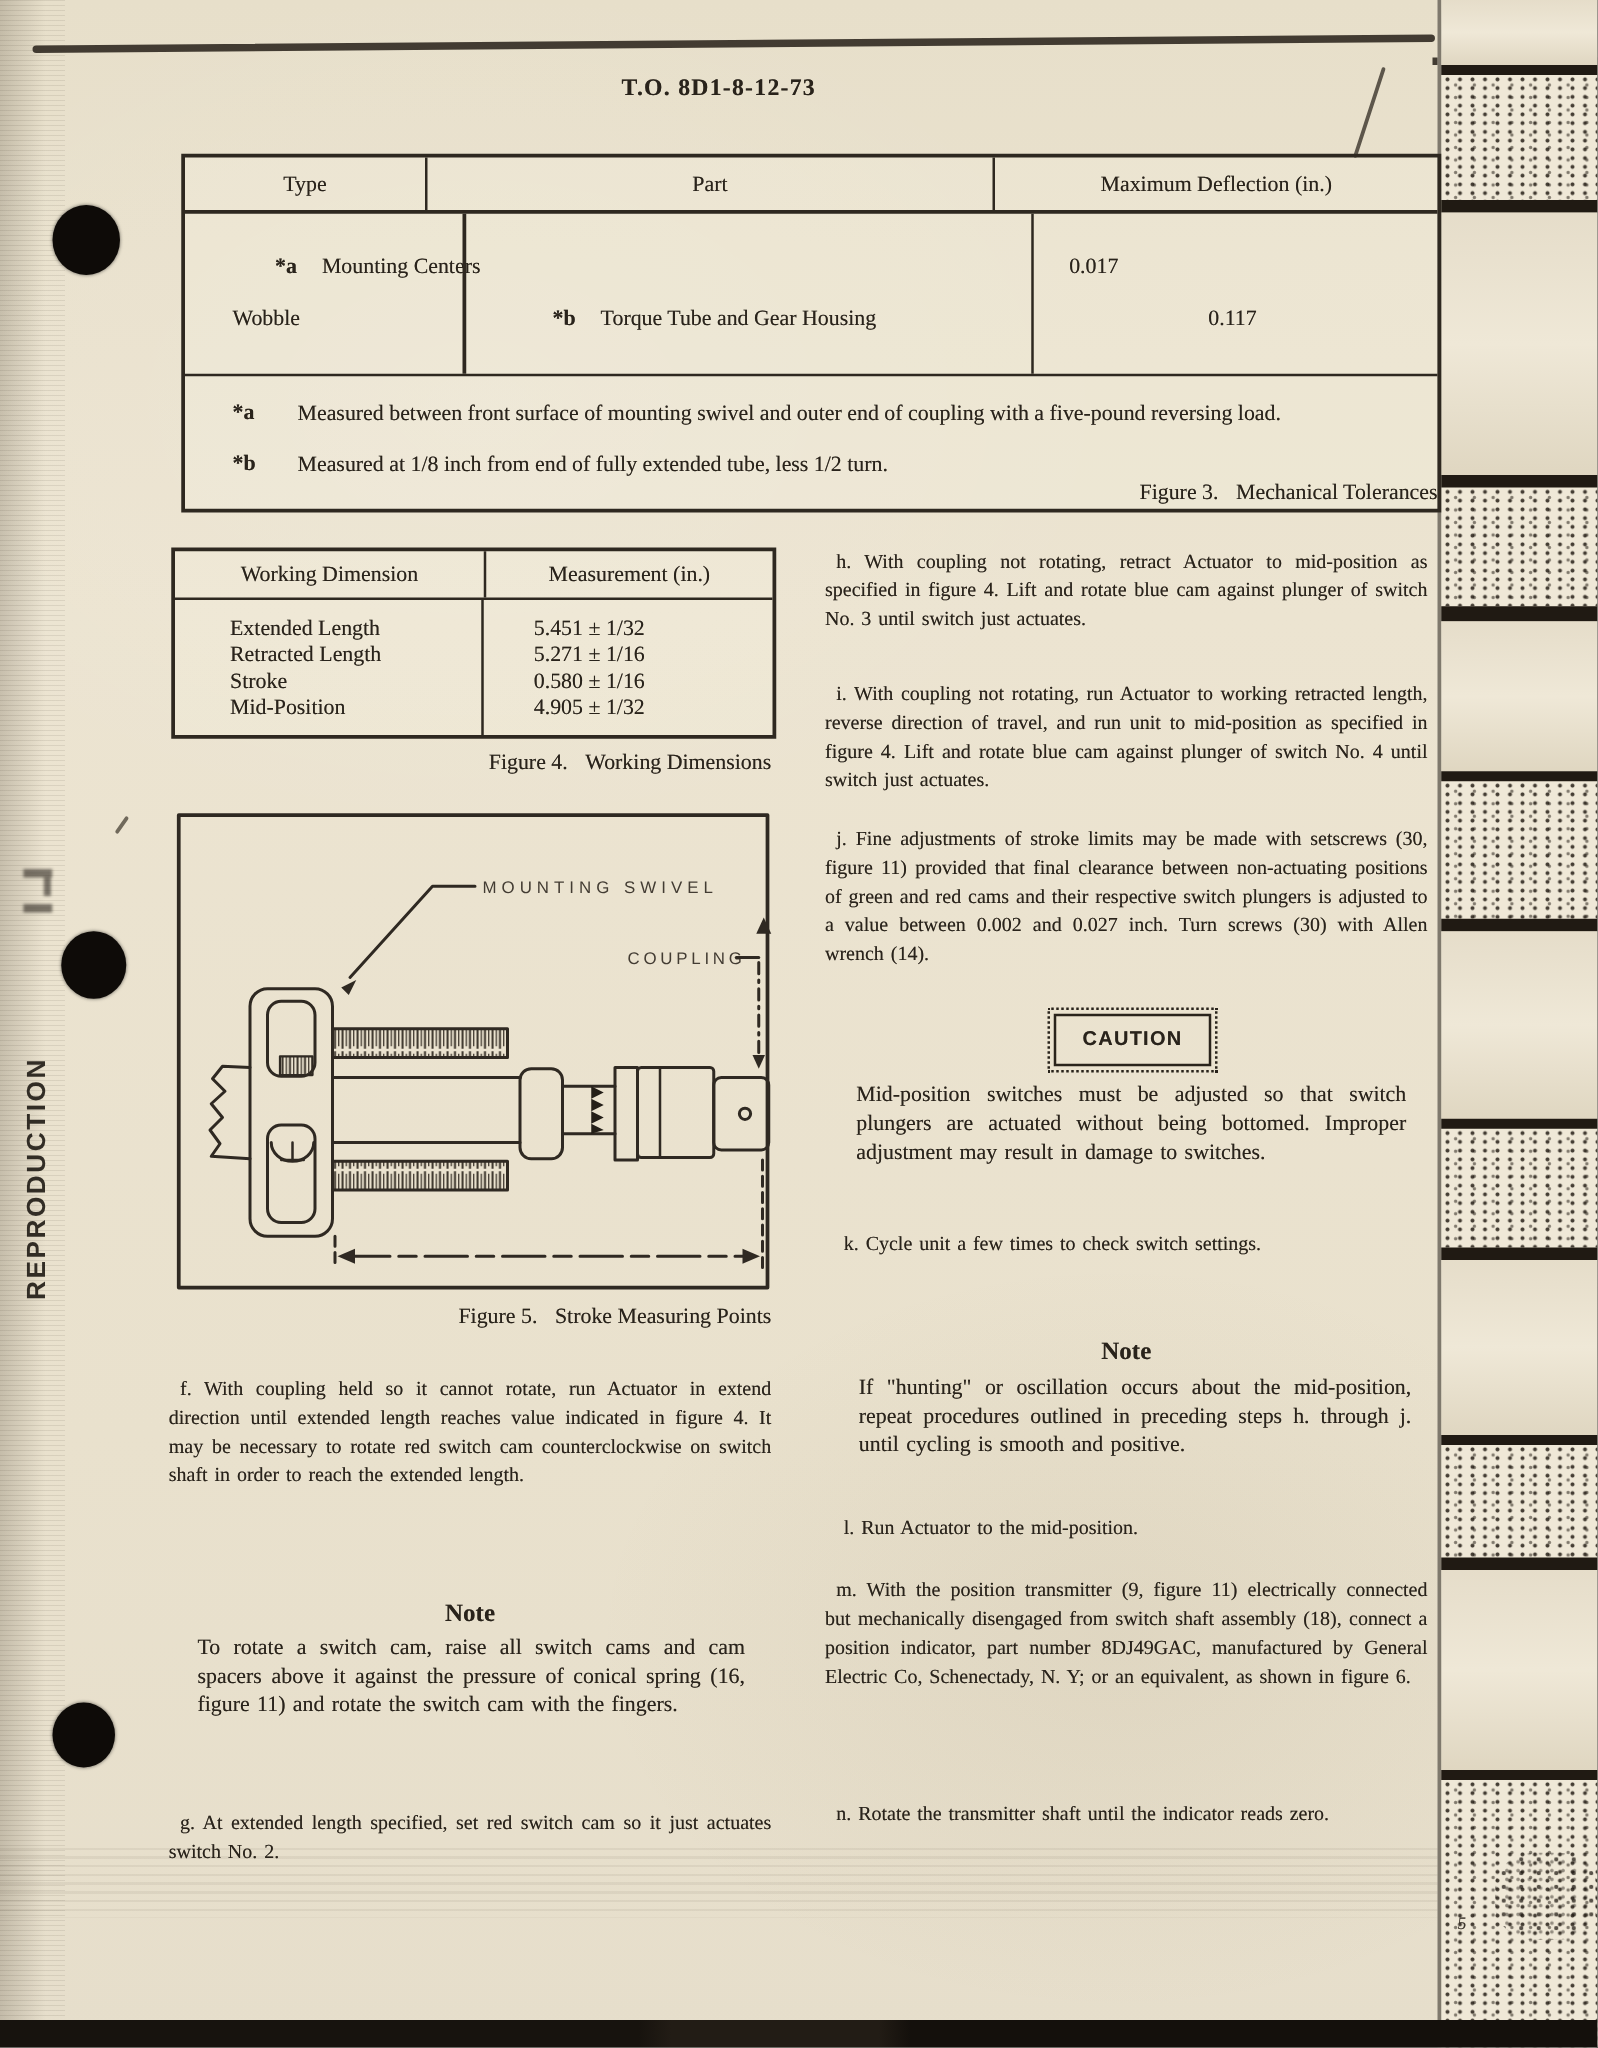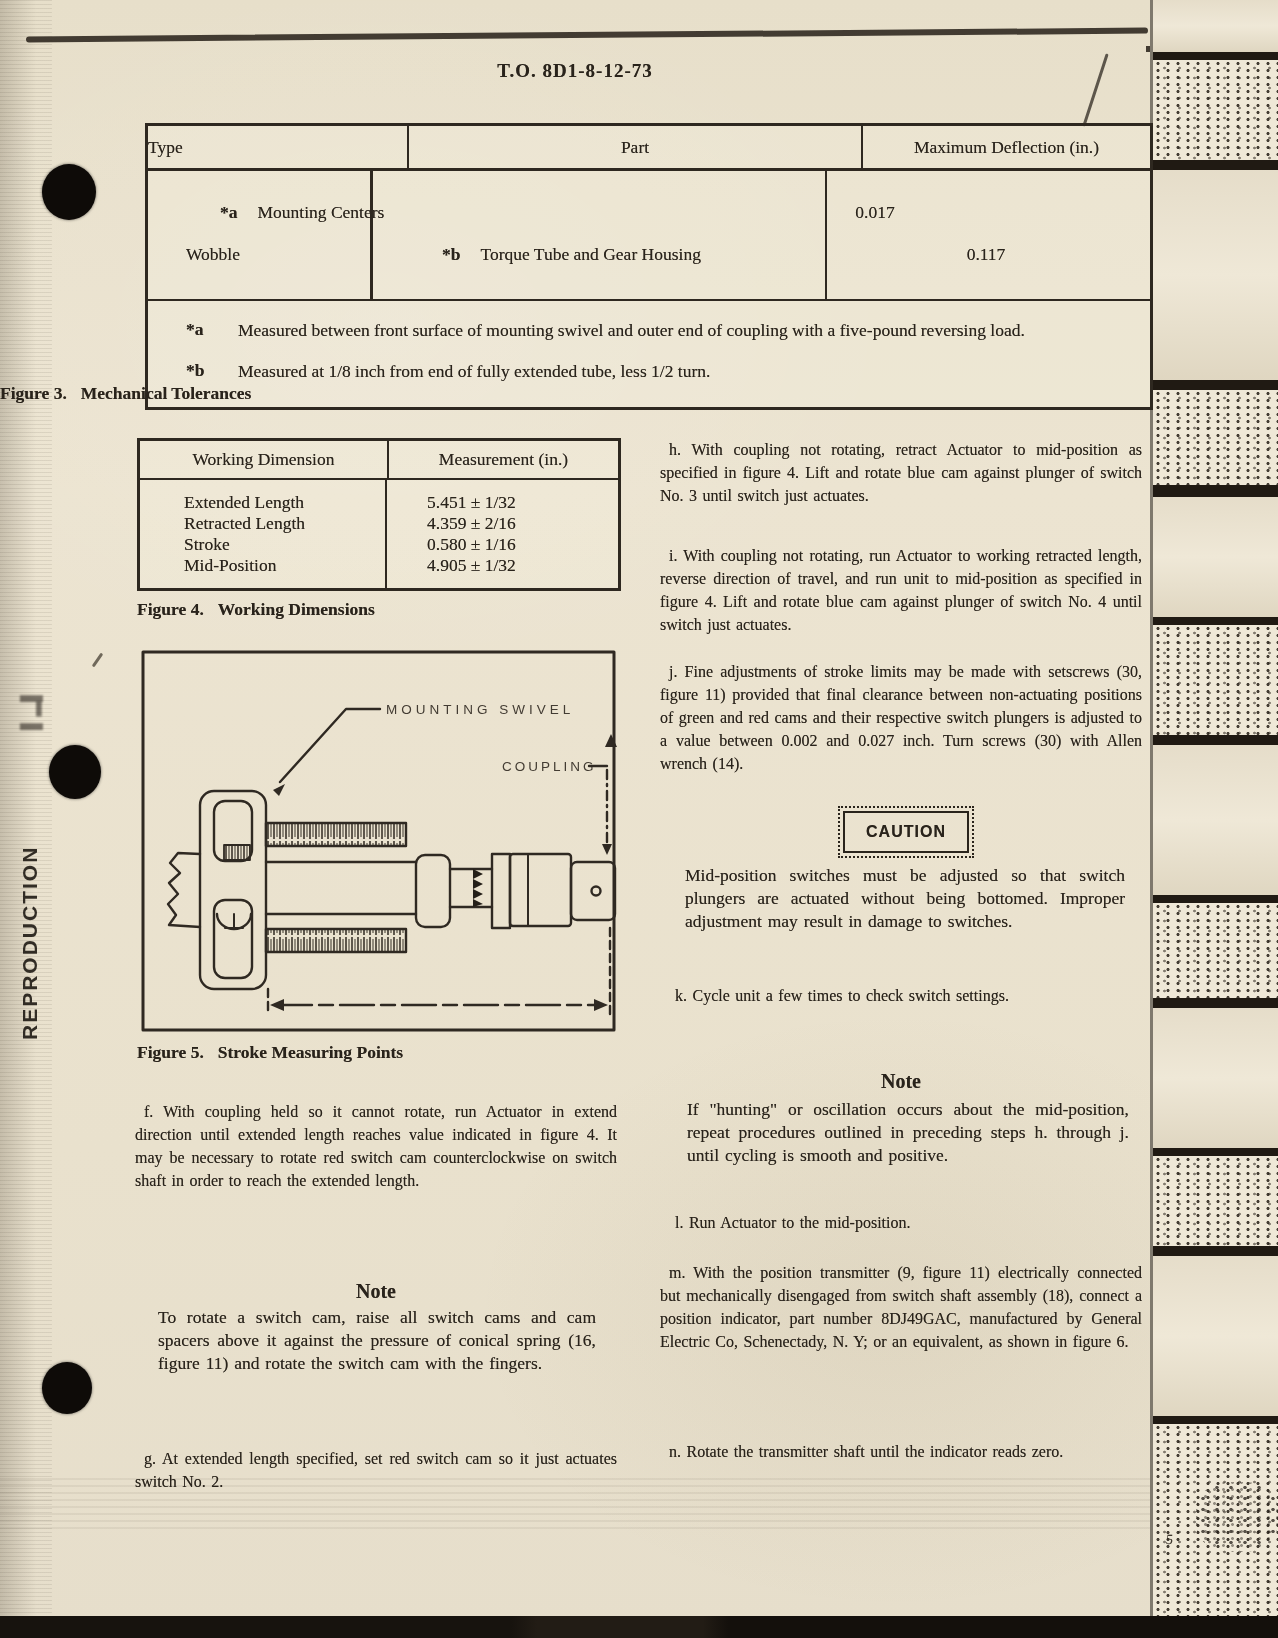--- a/index.html
+++ b/index.html
@@ -64,38 +64,38 @@
   .blk.bar{ background:linear-gradient(90deg,#1c1710, #2e2godt) ; background:#201a13; }
 
   
   .doc-number{ left:0; top:60px; width:1150px; text-align:center;
     font-size:19px; font-weight:bold; letter-spacing:1px;}
 
   
   .f3{ left:145px; top:123px; width:1002px; border:3px solid #2e2820; background:rgba(255,252,242,.14);}
   .f3 .hrow{ display:flex; border-bottom:3px solid #2e2820; height:42px; align-items:center;
     font-size:17.5px;}
-  .f3 .c1{ width:259px; text-align:left; }
+  .f3 .c1{ width:192px; text-align:center; }
   .f3 .c2{ width:452px; text-align:center; }
   .f3 .c3{ flex:1; text-align:center; }
   .f3 .vline1{ border-right:2.5px solid #2e2820; align-self:stretch;}
   .f3 .body{ position:relative; padding:20px 0 24px; border-bottom:2.5px solid #2e2820;}
   .f3 .body .vsep{ position:absolute; top:0; bottom:0; width:2.5px; background:#2e2820;}
   .f3 .row{ display:flex; font-size:17.5px; line-height:42px;}
   .f3 .row .t{ width:222px; padding-left:38px; box-sizing:border-box;}
   .f3 .row .p{ width:452px; padding-left:72px; box-sizing:border-box;}
   .f3 .row .p .ref{ font-weight:bold; margin-right:20px;}
   .f3 .row .d{ flex:1; text-align:center;}
   .f3 .fnotes{ padding:18px 30px 20px 38px; font-size:17.5px;}
   .f3 .fn{ display:flex; margin-bottom:18px;}
   .f3 .fn:last-child{ margin-bottom:4px;}
   .f3 .fn .ref{ font-weight:bold; width:52px; flex:0 0 52px;}
   .f3 .fn .tx{ flex:1; line-height:23px; text-align:justify; padding-right:60px;}
 
-  .caption{ font-size:17.5px; text-align:left;font-weight:bold; }
+  .caption{ font-size:17.5px; text-align:right; }
   .cap3{ left:0; top:383px; width:1150px;}
   .cap4{ left:137px; top:599px; width:480px;}
   .cap5{ left:137px; top:1042px; width:480px;}
   .capsp{ display:inline-block; width:14px;}
 
   
   .f4{ left:137px; top:438px; width:478px; border:3px solid #2e2820; background:rgba(255,252,242,.12);}
   .f4 .hrow{ display:flex; border-bottom:2.5px solid #2e2820; height:37px; align-items:center; font-size:17.5px;}
   .f4 .hc1{ width:247px; text-align:center; border-right:2.5px solid #2e2820; align-self:stretch; line-height:37px;}
   .f4 .hc2{ flex:1; text-align:center;}
@@ -229,21 +229,21 @@
     </div>
     <div class="body">
       <div class="bc1">
         <div class="ln">Extended Length</div>
         <div class="ln">Retracted Length</div>
         <div class="ln">Stroke</div>
         <div class="ln">Mid-Position</div>
       </div>
       <div class="bc2">
         <div class="ln">5.451 ± 1/32</div>
-        <div class="ln">4.359 ± 2/16</div>
+        <div class="ln">5.271 ± 1/16</div>
         <div class="ln">0.580 ± 1/16</div>
         <div class="ln">4.905 ± 1/32</div>
       </div>
     </div>
   </div>
   <div class="abs caption cap4 ink">
     <span>Figure 4.</span><span class="capsp"></span><span>Working Dimensions</span>
   </div>
 
   <svg class="abs f5" viewBox="0 0 478 386">

